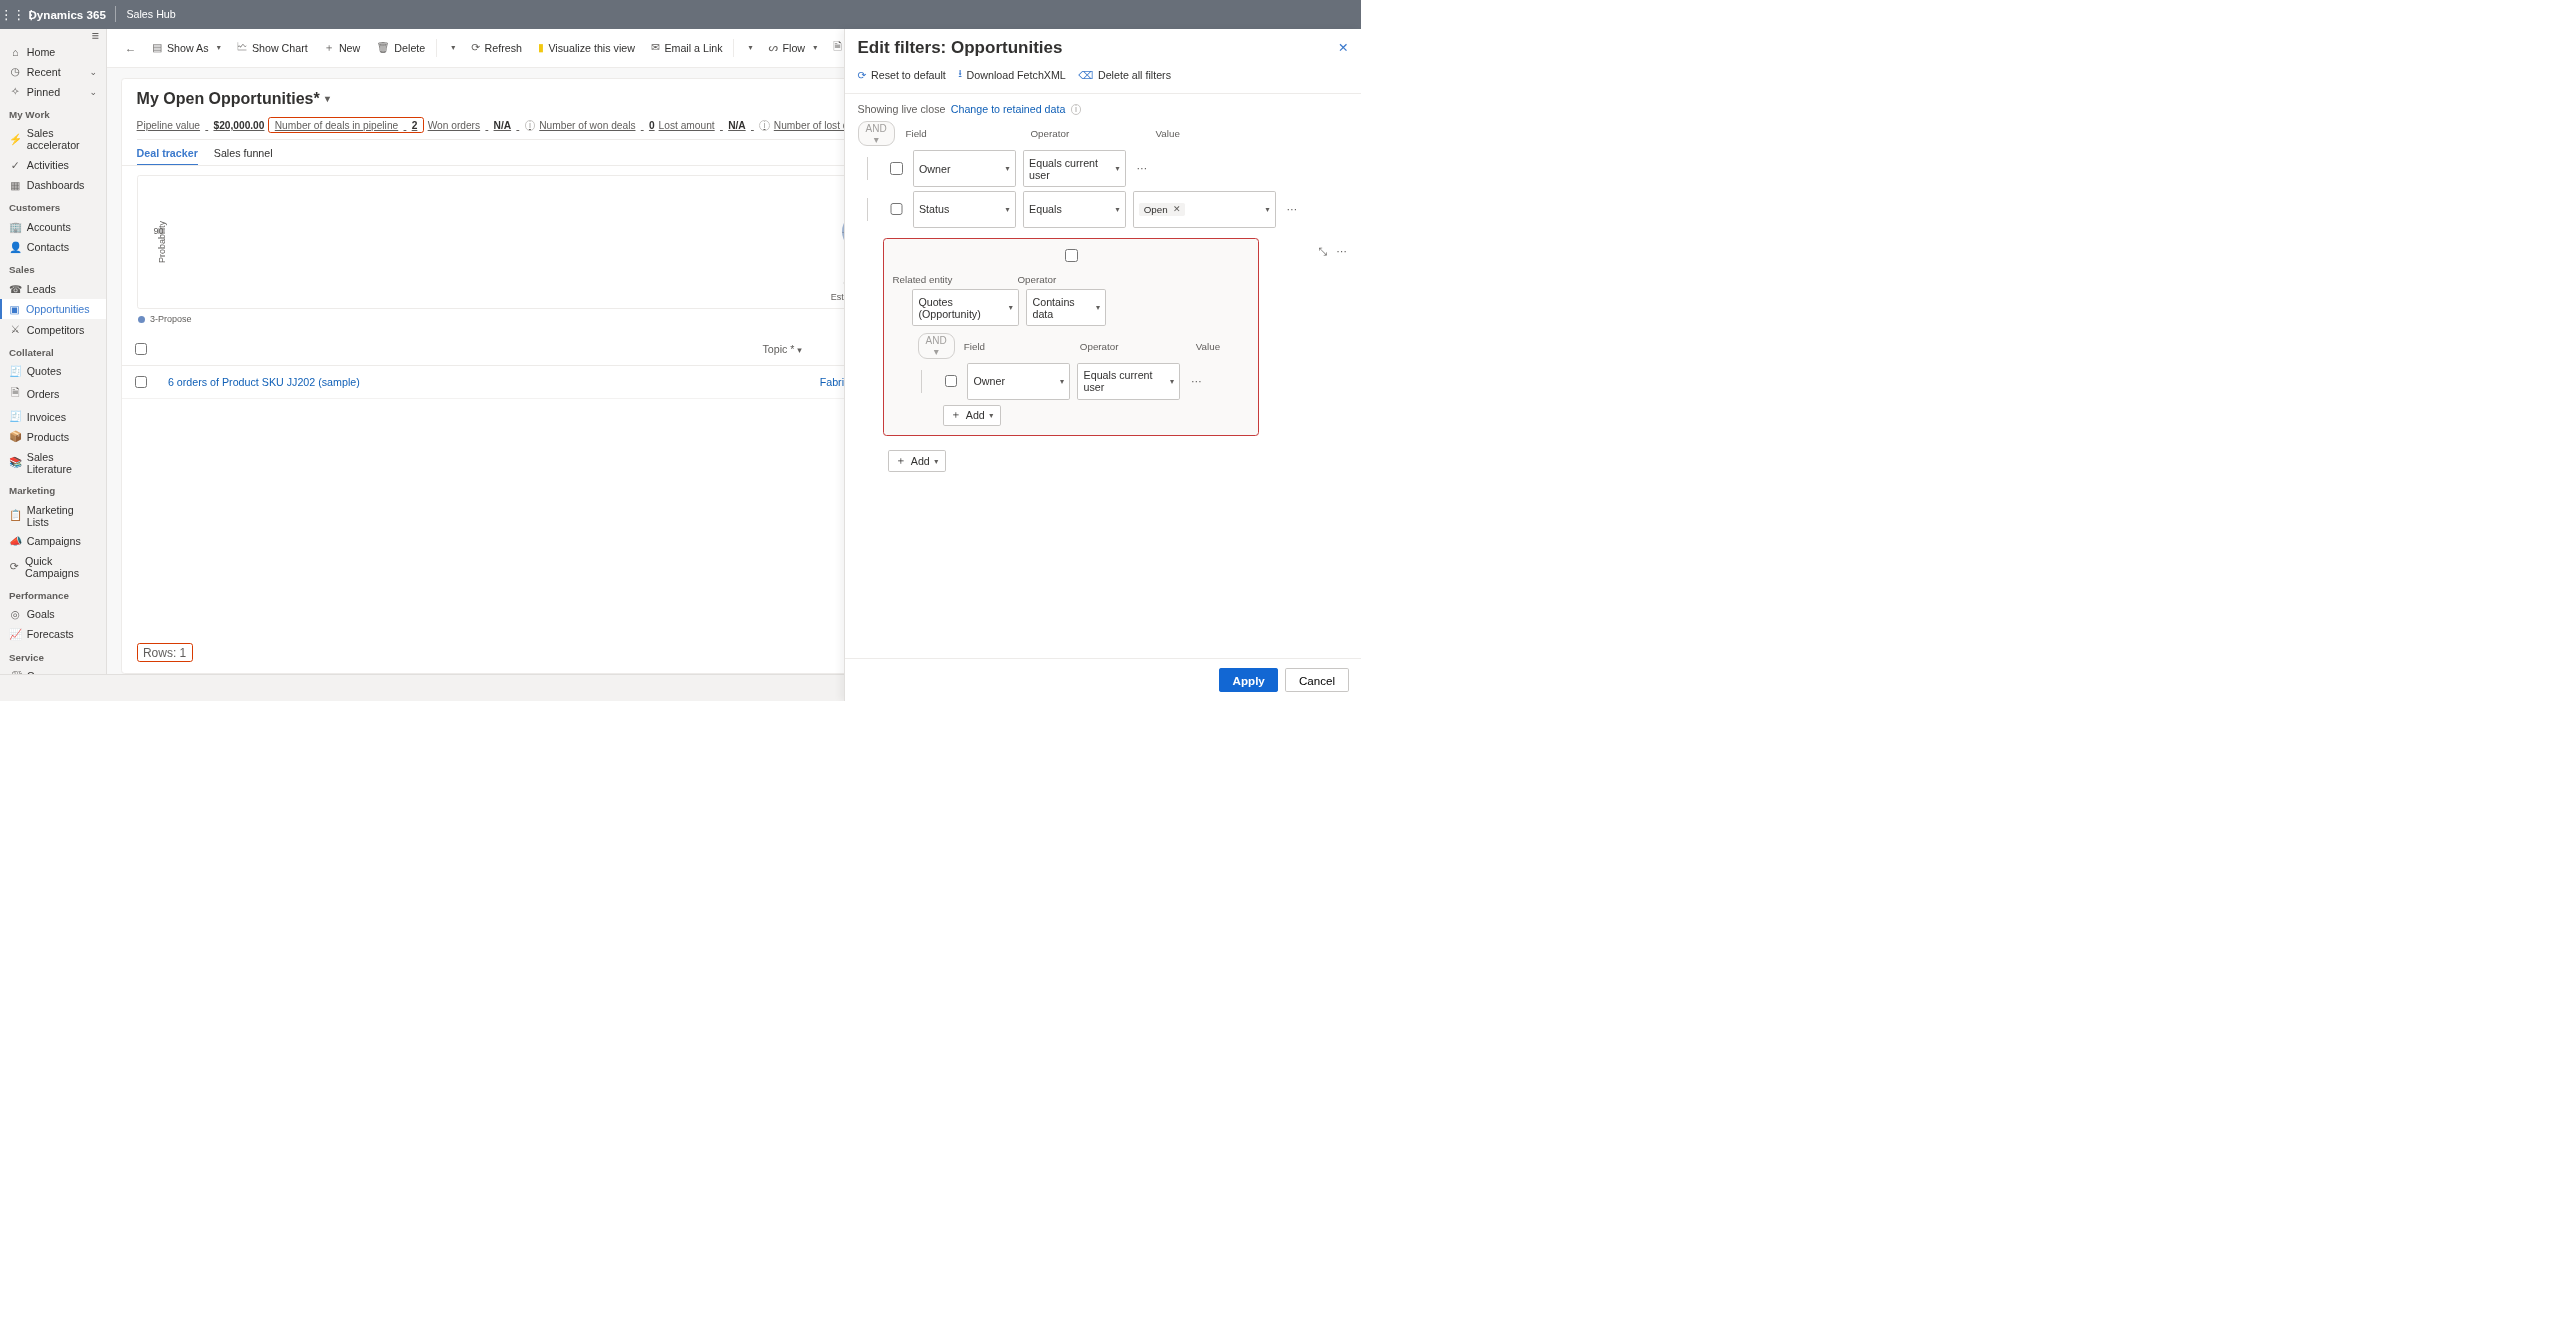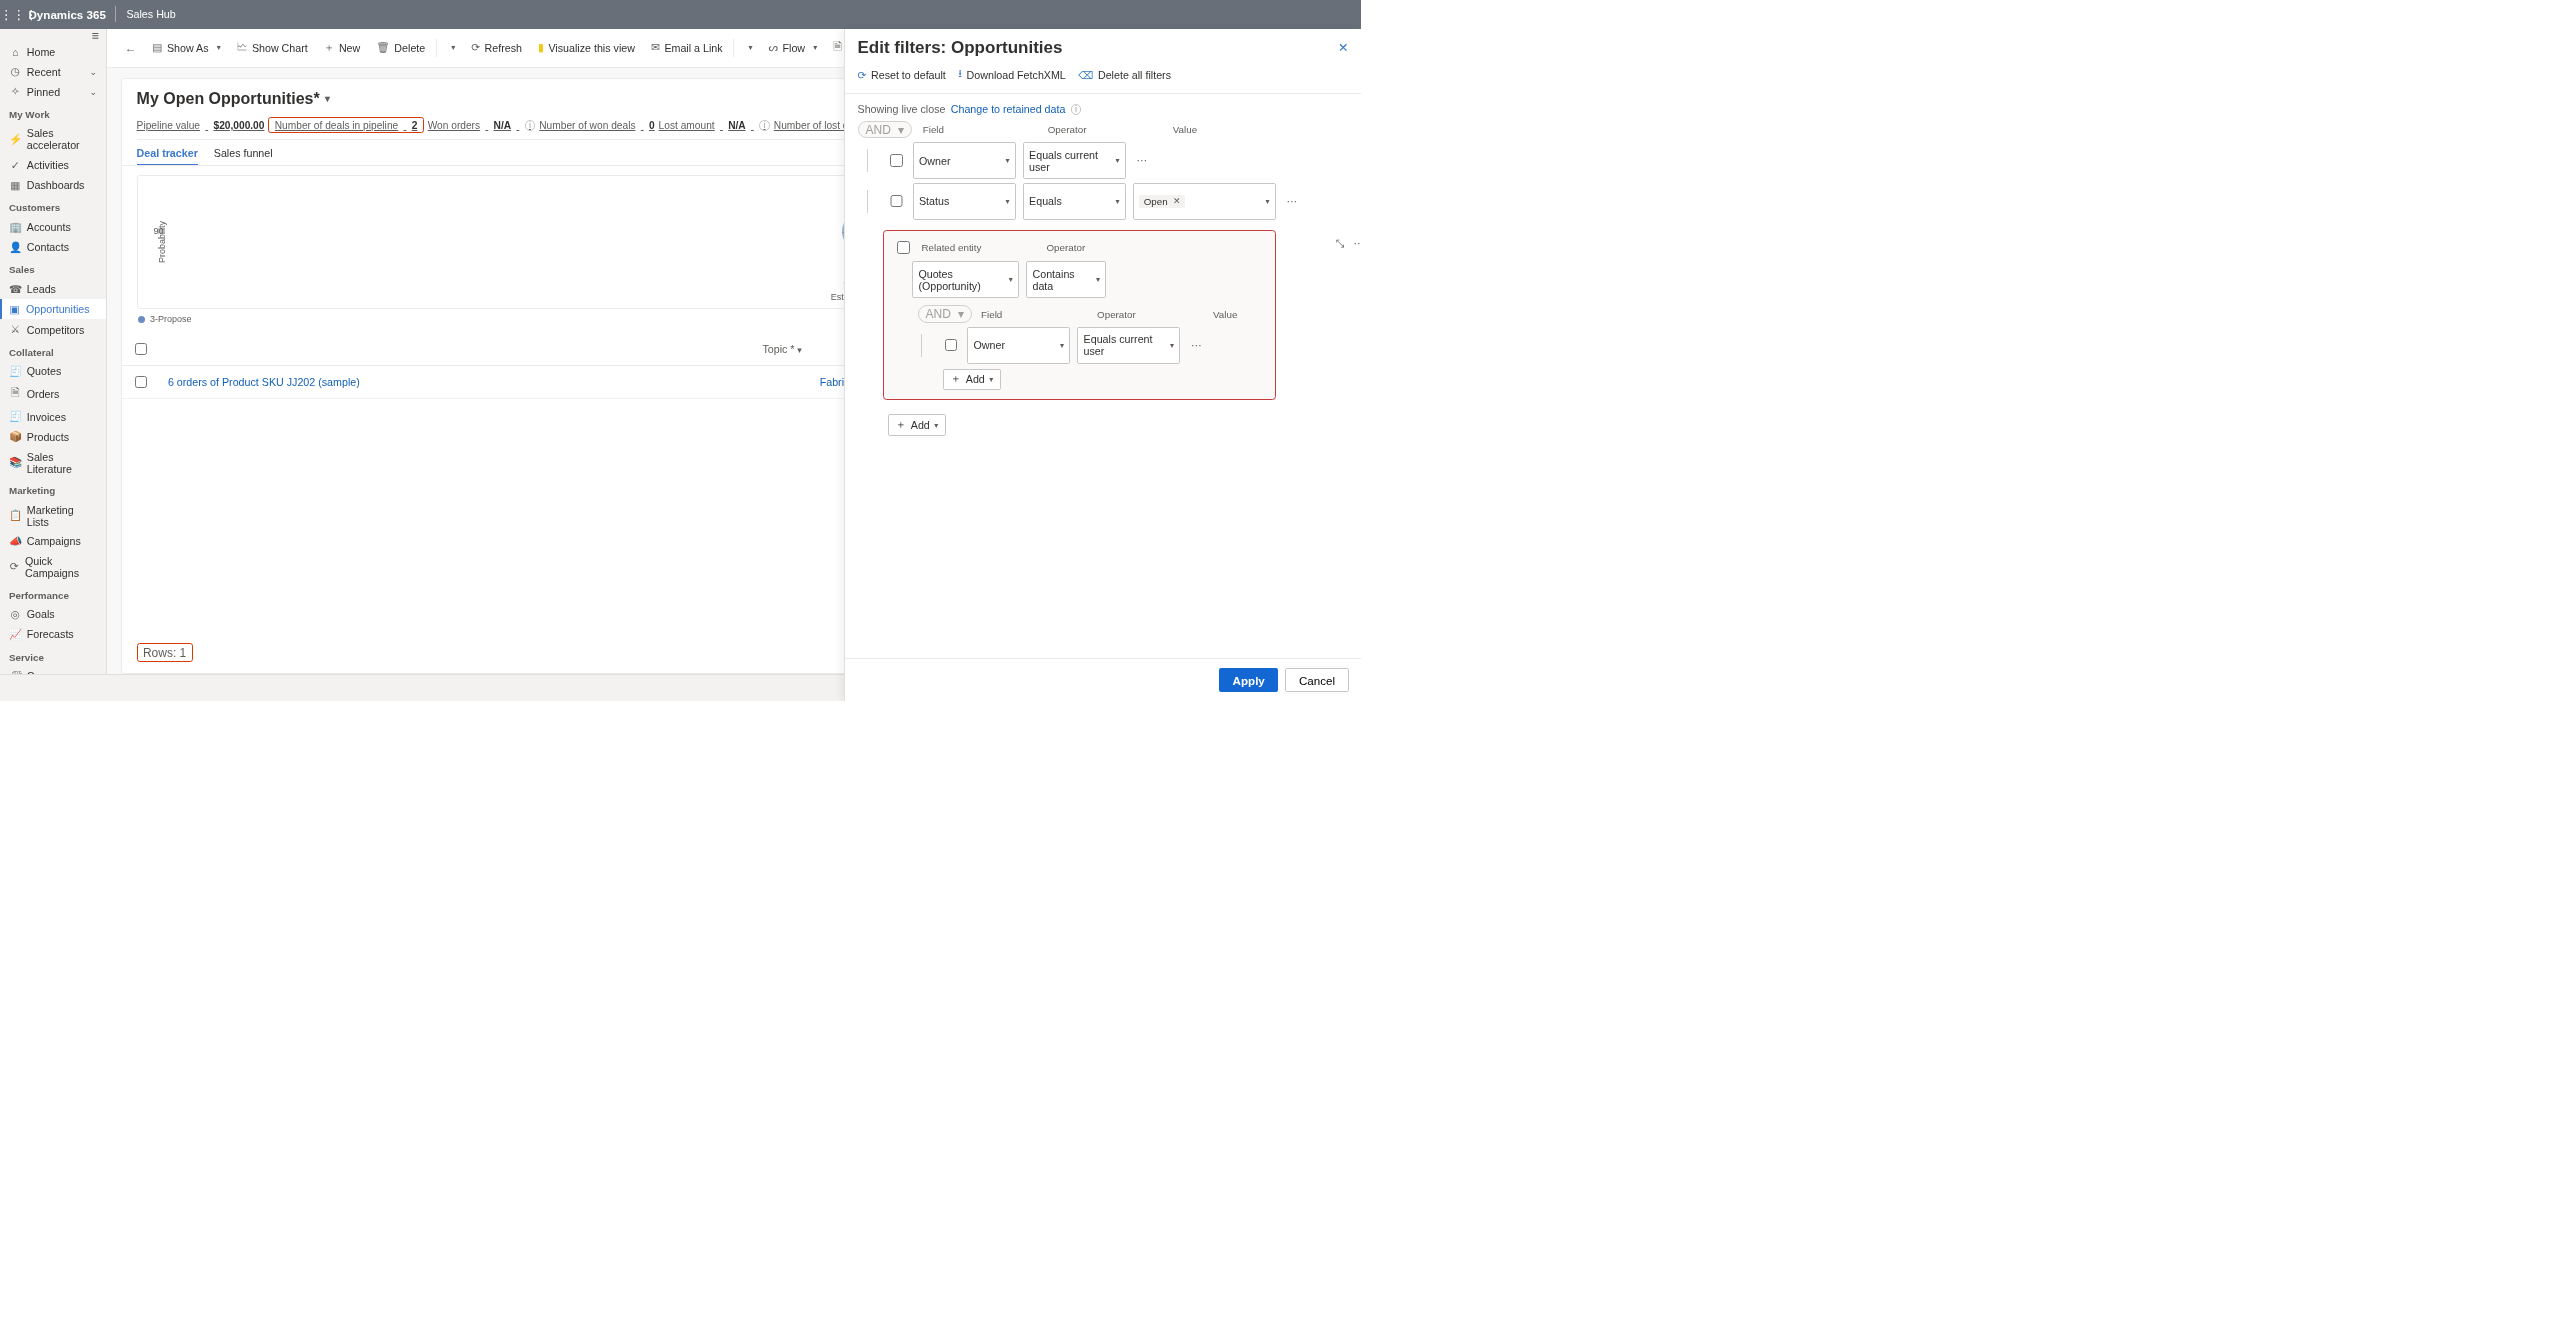--- a/index.html
+++ b/index.html
@@ -81,39 +81,39 @@
   .panel-head h2 { margin:0; font-size:17px; font-weight:600; }
   .panel-head .close { font-size:12.5px; color:#3b79cc; cursor:pointer; }
   .panel-toolbar { display:flex; gap:12.5px; padding:3.6px 12.5px 9px 12.5px; font-size:10.7px; border-bottom:0.9px solid #edebe9;}
   .panel-toolbar .tbtn { display:flex; align-items:center; gap:4.5px; color:#323130; cursor:pointer;}
   .panel-toolbar .tbtn .icn { color:#3b79cc; font-size:10.7px;}
   .panel-sub { padding:9px 12.5px 5.3px 12.5px; font-size:10.7px; color:#605e5c; display:flex; align-items:center; gap:5.3px;}
   .panel-sub a { color:#1160b7; text-decoration:none; cursor:pointer;}
   .panel-sub .info { font-size:9px; color:#a19f9d; border:0.9px solid #c8c6c4; border-radius:50%; width:10.7px; height:10.7px; display:inline-flex; align-items:center; justify-content:center; }
 
   .filters-body { flex:1; overflow:auto; padding:0 12.5px 12.5px 12.5px; font-size:10.7px;}
-  .andchip { display:inline-flex; align-items:center; gap:7px; border:0.9px solid #d2d0ce; border-radius:9px; padding:0.9px 7.1px; font-size:12px; color:#a19f9d; background:#faf9f8;}
+  .andchip { display:inline-flex; align-items:center; gap:0; border:0.9px solid #d2d0ce; border-radius:9px; padding:0.9px 7.1px; font-size:10px; color:#a19f9d; background:#faf9f8;flex-direction:column;}
   .col-headers { display:flex; gap:0; margin:5.3px 0 3.6px 30px; color:#605e5c; font-size:9.8px;}
   .col-headers span:nth-child(1){width:125px;}
   .col-headers span:nth-child(2){width:125px;}
   .col-headers span:nth-child(3){width:107px;}
 
   .filter-row { display:flex; align-items:center; gap:7.1px; margin:3.6px 0 3.6px 9px; }
   .filter-row .tree { width:12.5px; border-left:0.9px solid #d2d0ce; height:23px; position:relative;}
   .filter-row input[type=checkbox]{ width:12.5px; height:12.5px;}
   .fselect { border:0.9px solid #c8c6c4; border-radius:1.8px; height:37px; display:flex; align-items:center; justify-content:space-between; padding:0 5.3px; background:#fff; cursor:pointer; min-width:0;}
   .fselect .chev { font-size:8px; color:#605e5c;}
   .fselect.tag span.tag { background:#f3f2f1; border-radius:1.8px; padding:0.9px 4.5px; font-size:9.8px; display:inline-flex; gap:5.3px; align-items:center;}
   .fselect.tag span.tag .x { color:#605e5c; cursor:pointer; font-size:9px;}
   .fw-field{width:103px;} .fw-op{width:103px;} .fw-val{width:143px;}
   .more-dots{color:#605e5c; cursor:pointer; padding:0 3.6px;}
 
   .nested-box { border:1.8px solid #c63b3b; border-radius:3.6px; margin:7.1px 0 7.1px 16px; padding:7.1px 9px 9px 9px; background:#faf9f8; position:relative;}
   .nested-toolbar { position:absolute; right:-89px; top:5.3px; display:flex; gap:9px; color:#605e5c; font-size:10.7px;}
-  .nested-head { display:flex; align-items:center; gap:9px;}
+  .nested-head { display:flex; gap:9px;flex-direction:column;}
   .nested-labels { display:flex; gap:0; font-size:9.8px; color:#605e5c; margin-left:0px;}
   .nested-labels span:nth-child(1){width:125px;}
   .nested-labels span:nth-child(2){width:107px;}
   .inner-col-headers { display:flex; gap:0; margin:5.3px 0 3.6px 55px; color:#605e5c; font-size:9.8px;}
   .inner-col-headers span:nth-child(1){width:116px;}
   .inner-col-headers span:nth-child(2){width:116px;}
   .inner-col-headers span:nth-child(3){width:53px;}
   .add-btn { display:inline-flex; align-items:center; gap:4.5px; border:0.9px solid #c8c6c4; border-radius:1.8px; padding:2.7px 7.1px; background:#fff; cursor:pointer; font-size:10.7px;}
   .add-btn .chev{font-size:8px;color:#605e5c;}
 

